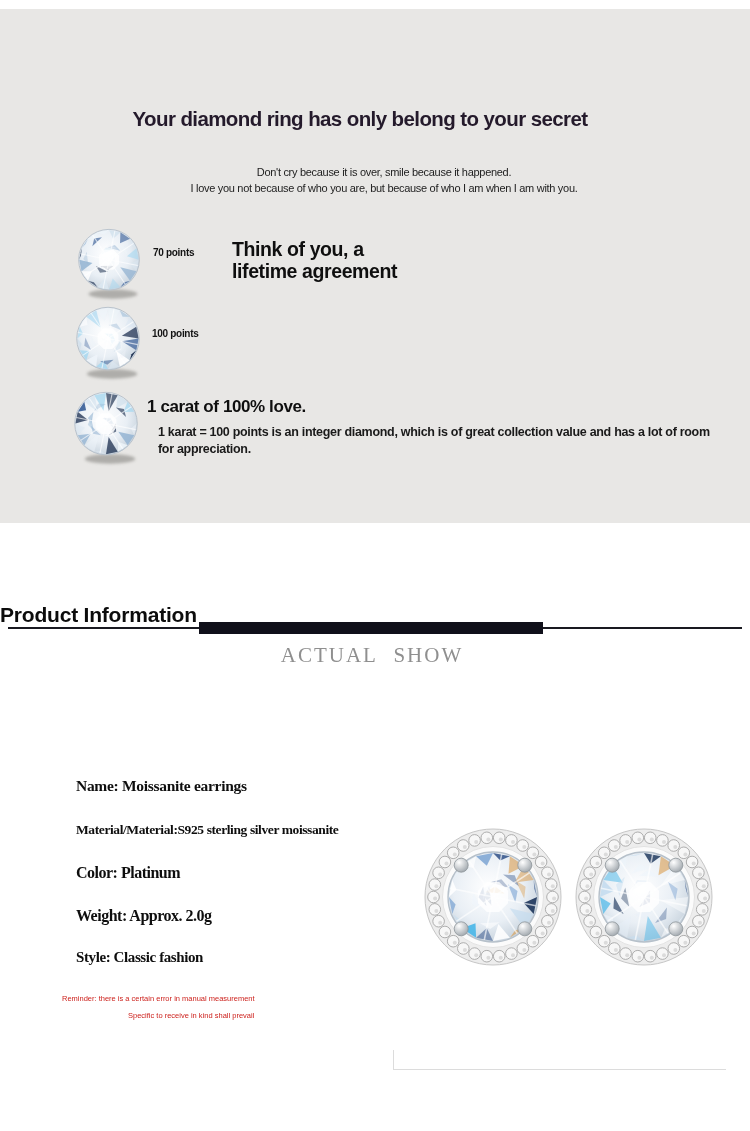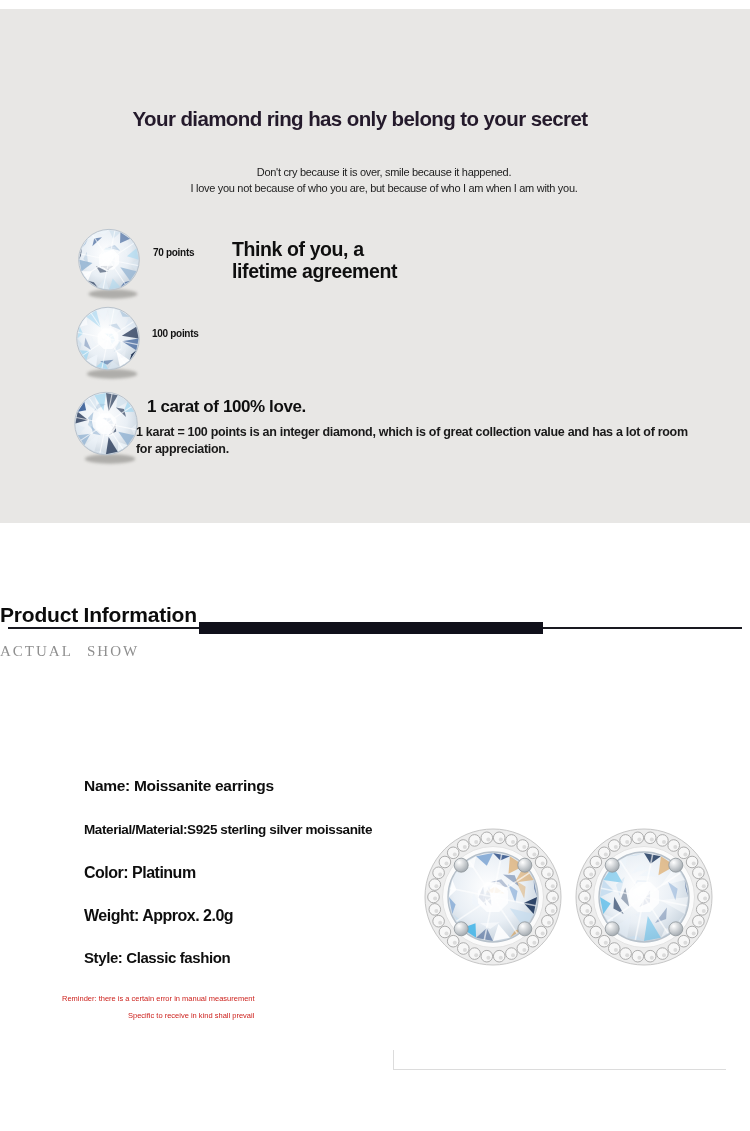--- a/index.html
+++ b/index.html
@@ -13,23 +13,23 @@
             font-size:11px;letter-spacing:-0.3px;white-space:nowrap;}
   .gem{position:absolute;}
   .pts{position:absolute;font-size:10px;font-weight:700;letter-spacing:-0.3px;color:#131313;white-space:nowrap;}
   .row-head{position:absolute;font-weight:700;color:#0f0f0f;white-space:pre-line;letter-spacing:-0.4px;}
   .row-body{position:absolute;font-weight:700;font-size:12.5px;letter-spacing:-0.3px;line-height:16.5px;color:#1a1a1a;}
   
   .section-title{position:absolute;left:0;top:586px;width:734px;
                  font-size:21px;font-weight:700;letter-spacing:-0.2px;color:#0c0c0c;}
   .divider-thin{position:absolute;left:8px;top:627px;width:734px;height:2px;background:#191920;}
   .divider-bar{position:absolute;left:199px;top:622px;width:344px;height:12px;background:#10101a;}
-  .banner{position:absolute;left:0;top:643px;width:744px;text-align:left;
-          font-family:"Liberation Serif",serif;font-size:15px;letter-spacing:2px;word-spacing:9px;color:#8f8f8f;}
-  .spec{position:absolute;left:84px;font-weight:700;color:#0e0e0e;white-space:nowrap;}
+  .banner{position:absolute;left:0;top:643px;width:744px;text-align:center;
+          font-family:"Liberation Serif",serif;font-size:21px;letter-spacing:2px;word-spacing:9px;color:#8f8f8f;}
+  .spec{position:absolute;left:76px;font-weight:700;color:#0e0e0e;white-space:nowrap;font-family:Liberation Serif, serif;}
   .spec0{top:777px;font-size:15.5px;letter-spacing:-0.3px;}
   .spec1{top:822px;font-size:13.5px;letter-spacing:-0.4px;}
   .spec2{top:864px;font-size:16px;letter-spacing:-0.5px;}
   .spec3{top:907px;font-size:16px;letter-spacing:-0.5px;}
   .spec4{top:949px;font-size:15px;letter-spacing:-0.4px;}
   .reminder{position:absolute;font-weight:400;font-size:7.5px;color:#cc1f1a;white-space:nowrap;}
   .rem1{left:62px;top:994px;}
   .rem2{left:128px;top:1011px;}
   .corner-v{position:absolute;left:393px;top:1050px;width:1px;height:20px;background:#dcdcdc;}
   .corner-h{position:absolute;left:393px;top:1069px;width:333px;height:1px;background:#dcdcdc;}
@@ -188,21 +188,21 @@
           <line x1="50" y1="52" x2="41.1" y2="95.7" stroke="#ffffff" stroke-width="1.61" opacity="0.65"></line>
           <line x1="50" y1="52" x2="12.8" y2="76.7" stroke="#ffffff" stroke-width="1.61" opacity="0.65"></line>
           <line x1="50" y1="52" x2="6.3" y2="43.1" stroke="#ffffff" stroke-width="1.61" opacity="0.65"></line>
           <line x1="50" y1="52" x2="25.3" y2="14.8" stroke="#ffffff" stroke-width="1.61" opacity="0.65"></line>
           <line x1="50" y1="52" x2="58.9" y2="8.3" stroke="#ffffff" stroke-width="1.61" opacity="0.65"></line>
           <line x1="50" y1="52" x2="87.2" y2="27.3" stroke="#ffffff" stroke-width="1.61" opacity="0.65"></line>
           <circle cx="50" cy="52" r="46" fill="none" stroke="#b6c0ca" stroke-width="1.38"></circle>
         </g>
       </svg>
     <div class="row-head" style="left:147px;top:388px;font-size:17px;">1 carat of 100% love.</div>
-    <div class="row-body" style="left:136px;top:415px;width:556px;">1 karat = 100 points is an integer diamond, which is of great collection value and has a lot of room for appreciation.</div>
+    <div class="row-body" style="left:158px;top:415px;width:556px;">1 karat = 100 points is an integer diamond, which is of great collection value and has a lot of room for appreciation.</div>
   </section>
 
   <h2 class="section-title">Product Information</h2>
   <div class="divider-thin"></div>
   <div class="divider-bar"></div>
   <div class="banner">ACTUAL SHOW</div>
 
   <div class="spec spec0">Name: Moissanite earrings</div>
   <div class="spec spec1">Material/Material:S925 sterling silver moissanite</div>
   <div class="spec spec2">Color: Platinum</div>

